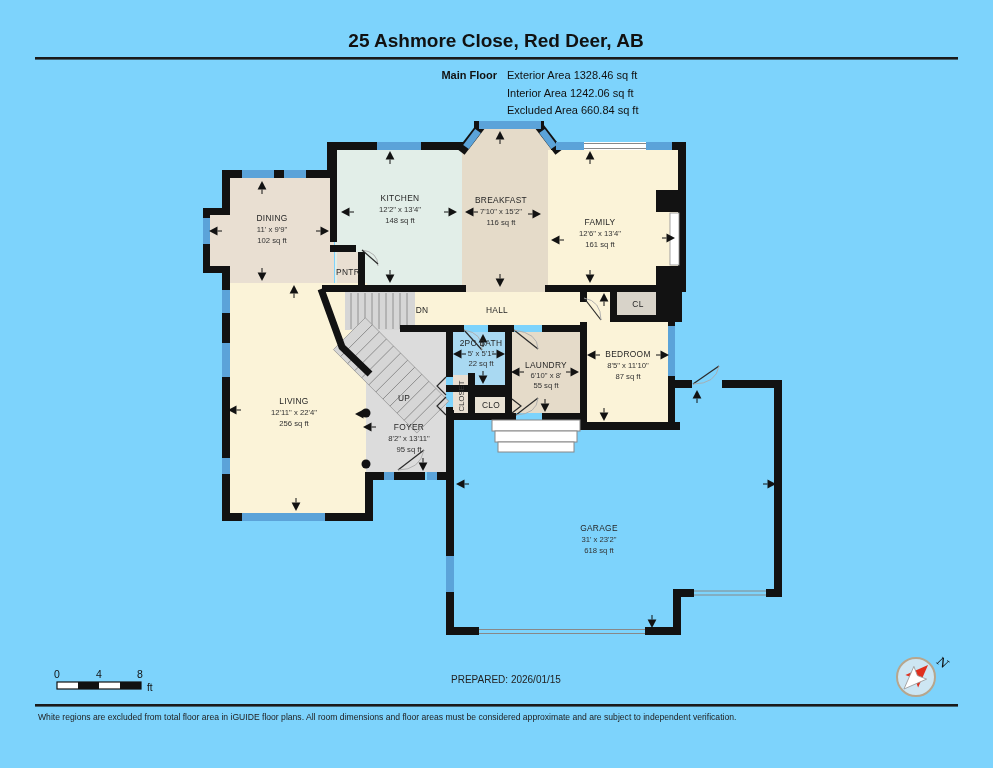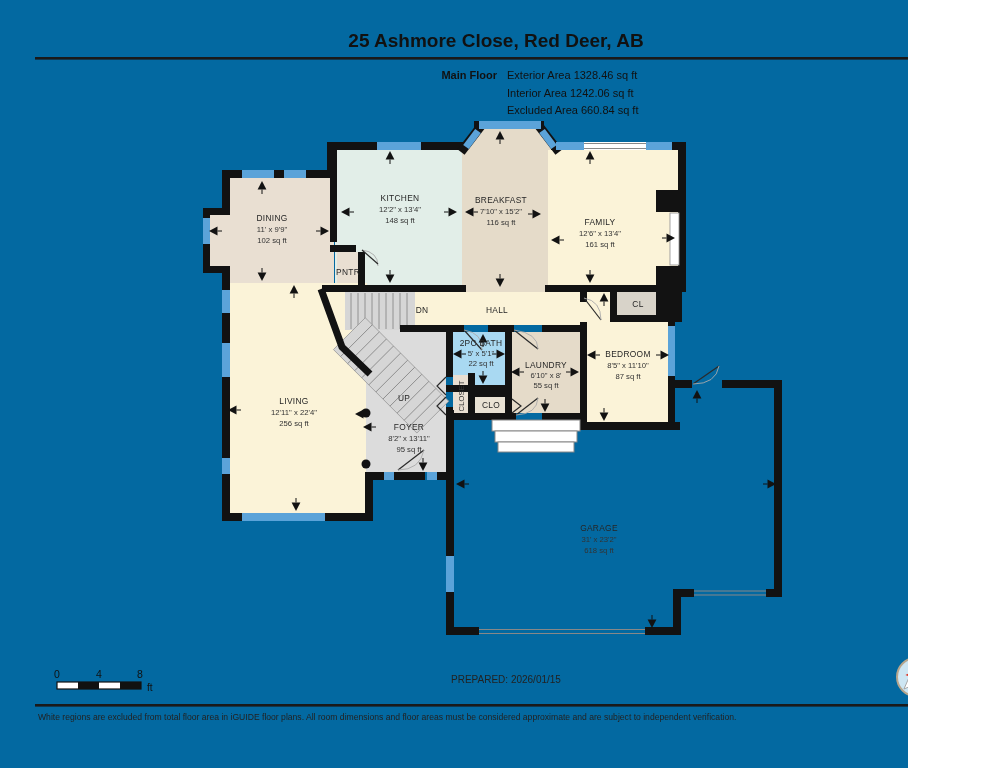--- a/index.html
+++ b/index.html
@@ -1,16 +1,16 @@
 <!DOCTYPE html>
 <html><head>
 <meta charset="utf-8">
 <style>
   html,body{margin:0;padding:0;background:#fff;}
-  .page{position:relative;width:908px;height:768px;background:#0369a1;overflow:hidden;
+  .page{position:relative;width:993px;height:768px;background:#7dd3fc;overflow:hidden;
         font-family:"Liberation Sans",sans-serif;}
   svg{display:block;}
   text{font-family:"Liberation Sans",sans-serif;}
   .title{font-size:19px;font-weight:bold;fill:#111;text-anchor:middle;}
   .metab{font-size:11px;font-weight:bold;fill:#111;}
   .meta{font-size:11px;fill:#111;}
   .rn{font-size:8.4px;fill:#262626;text-anchor:middle;letter-spacing:.3px;}
   .rd{font-size:7.7px;fill:#333;text-anchor:middle;}
   .tick{font-size:10.5px;fill:#111;text-anchor:middle;}
   .unit{font-size:10px;fill:#111;}

